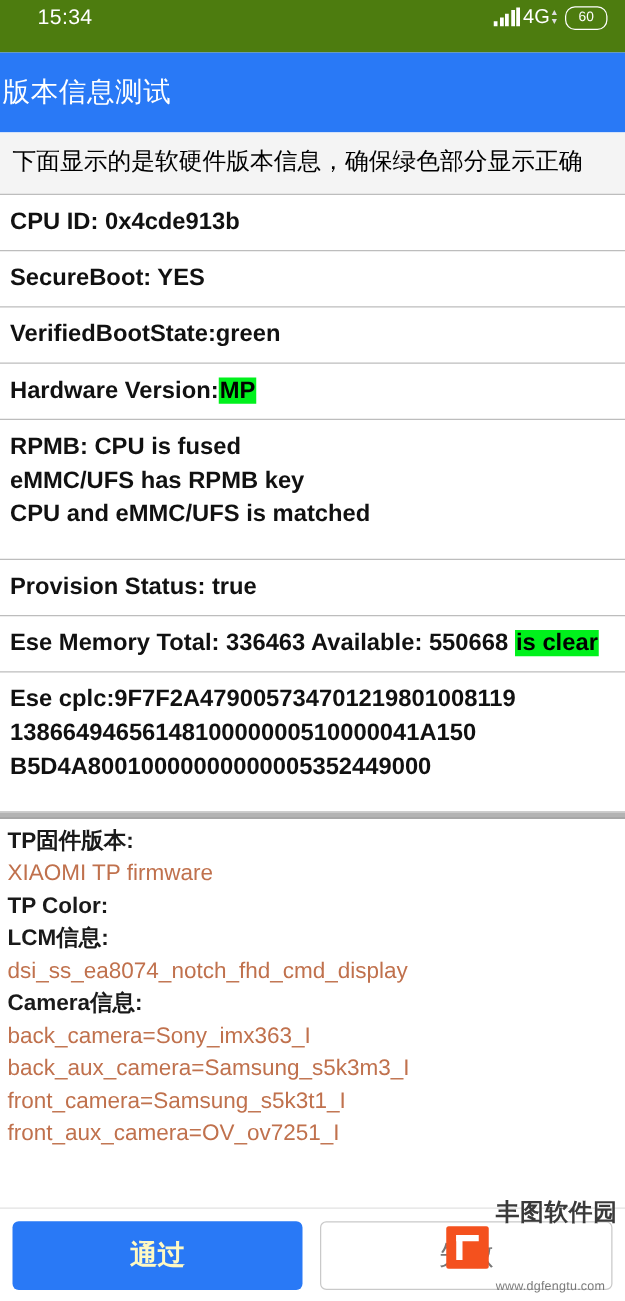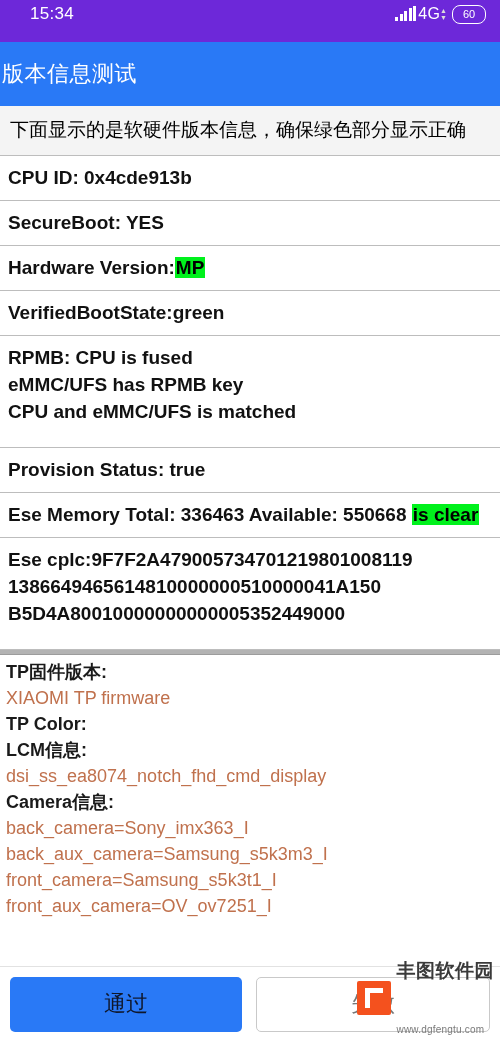--- a/index.html
+++ b/index.html
@@ -11,21 +11,21 @@
     width: 500px;
     height: 1041px;
     font-family: "Liberation Sans", "DejaVu Sans", sans-serif;
     overflow: hidden;
     position: relative;
   }
 
   
   .statusbar {
     height: 42px;
-    background: #6d28d9;
+    background: #4d7c0f;
     color: #ffffff;
     display: flex;
     align-items: center;
     justify-content: space-between;
     padding: 0 14px 14px 30px;
     box-sizing: border-box;
     font-size: 17px;
   }
   .status-time { letter-spacing: .3px; font-size: 17px; }
   .status-right { display: flex; align-items: center; gap: 2px; }
@@ -159,22 +159,23 @@
     border-radius: 5px;
     display: flex;
     align-items: center;
     justify-content: center;
     font-size: 22px;
     box-sizing: border-box;
     cursor: pointer;
   }
   .btn-primary {
     background: #2979f6;
-    color: #0f172a;
+    color: #fef9c3;
     border: none;
+    font-weight: bold;
   }
   .btn-outline {
     background: #ffffff;
     color: #777777;
     border: 1px solid #c9c9c9;
   }
 
   
   .watermark {
     position: absolute;
@@ -250,22 +251,22 @@
 
 <div class="appbar">
   <div class="appbar-title">版本信息测试</div>
 </div>
 
 <div class="content">
   <div class="desc">下面显示的是软硬件版本信息，确保绿色部分显示正确</div>
   <div id="rows">
       <div class="row">CPU ID: 0x4cde913b</div>
       <div class="row">SecureBoot: YES</div>
+      <div class="row">VerifiedBootState:green</div>
       <div class="row"><span>Hardware Version:</span><span class="hl">MP</span></div>
-      <div class="row">VerifiedBootState:green</div>
       <div class="row multi">
         <div>RPMB: CPU is fused</div>
         <div>eMMC/UFS has RPMB key</div>
         <div>CPU and eMMC/UFS is matched</div>
       </div>
       <div class="row">Provision Status: true</div>
       <div class="row"><span>Ese Memory Total: 336463 Available: 550668 </span><span class="hl">is clear</span></div>
       <div class="row multi">
         <div>Ese cplc:9F7F2A479005734701219801008119</div>
         <div>1386649465614810000000510000041A150</div>

